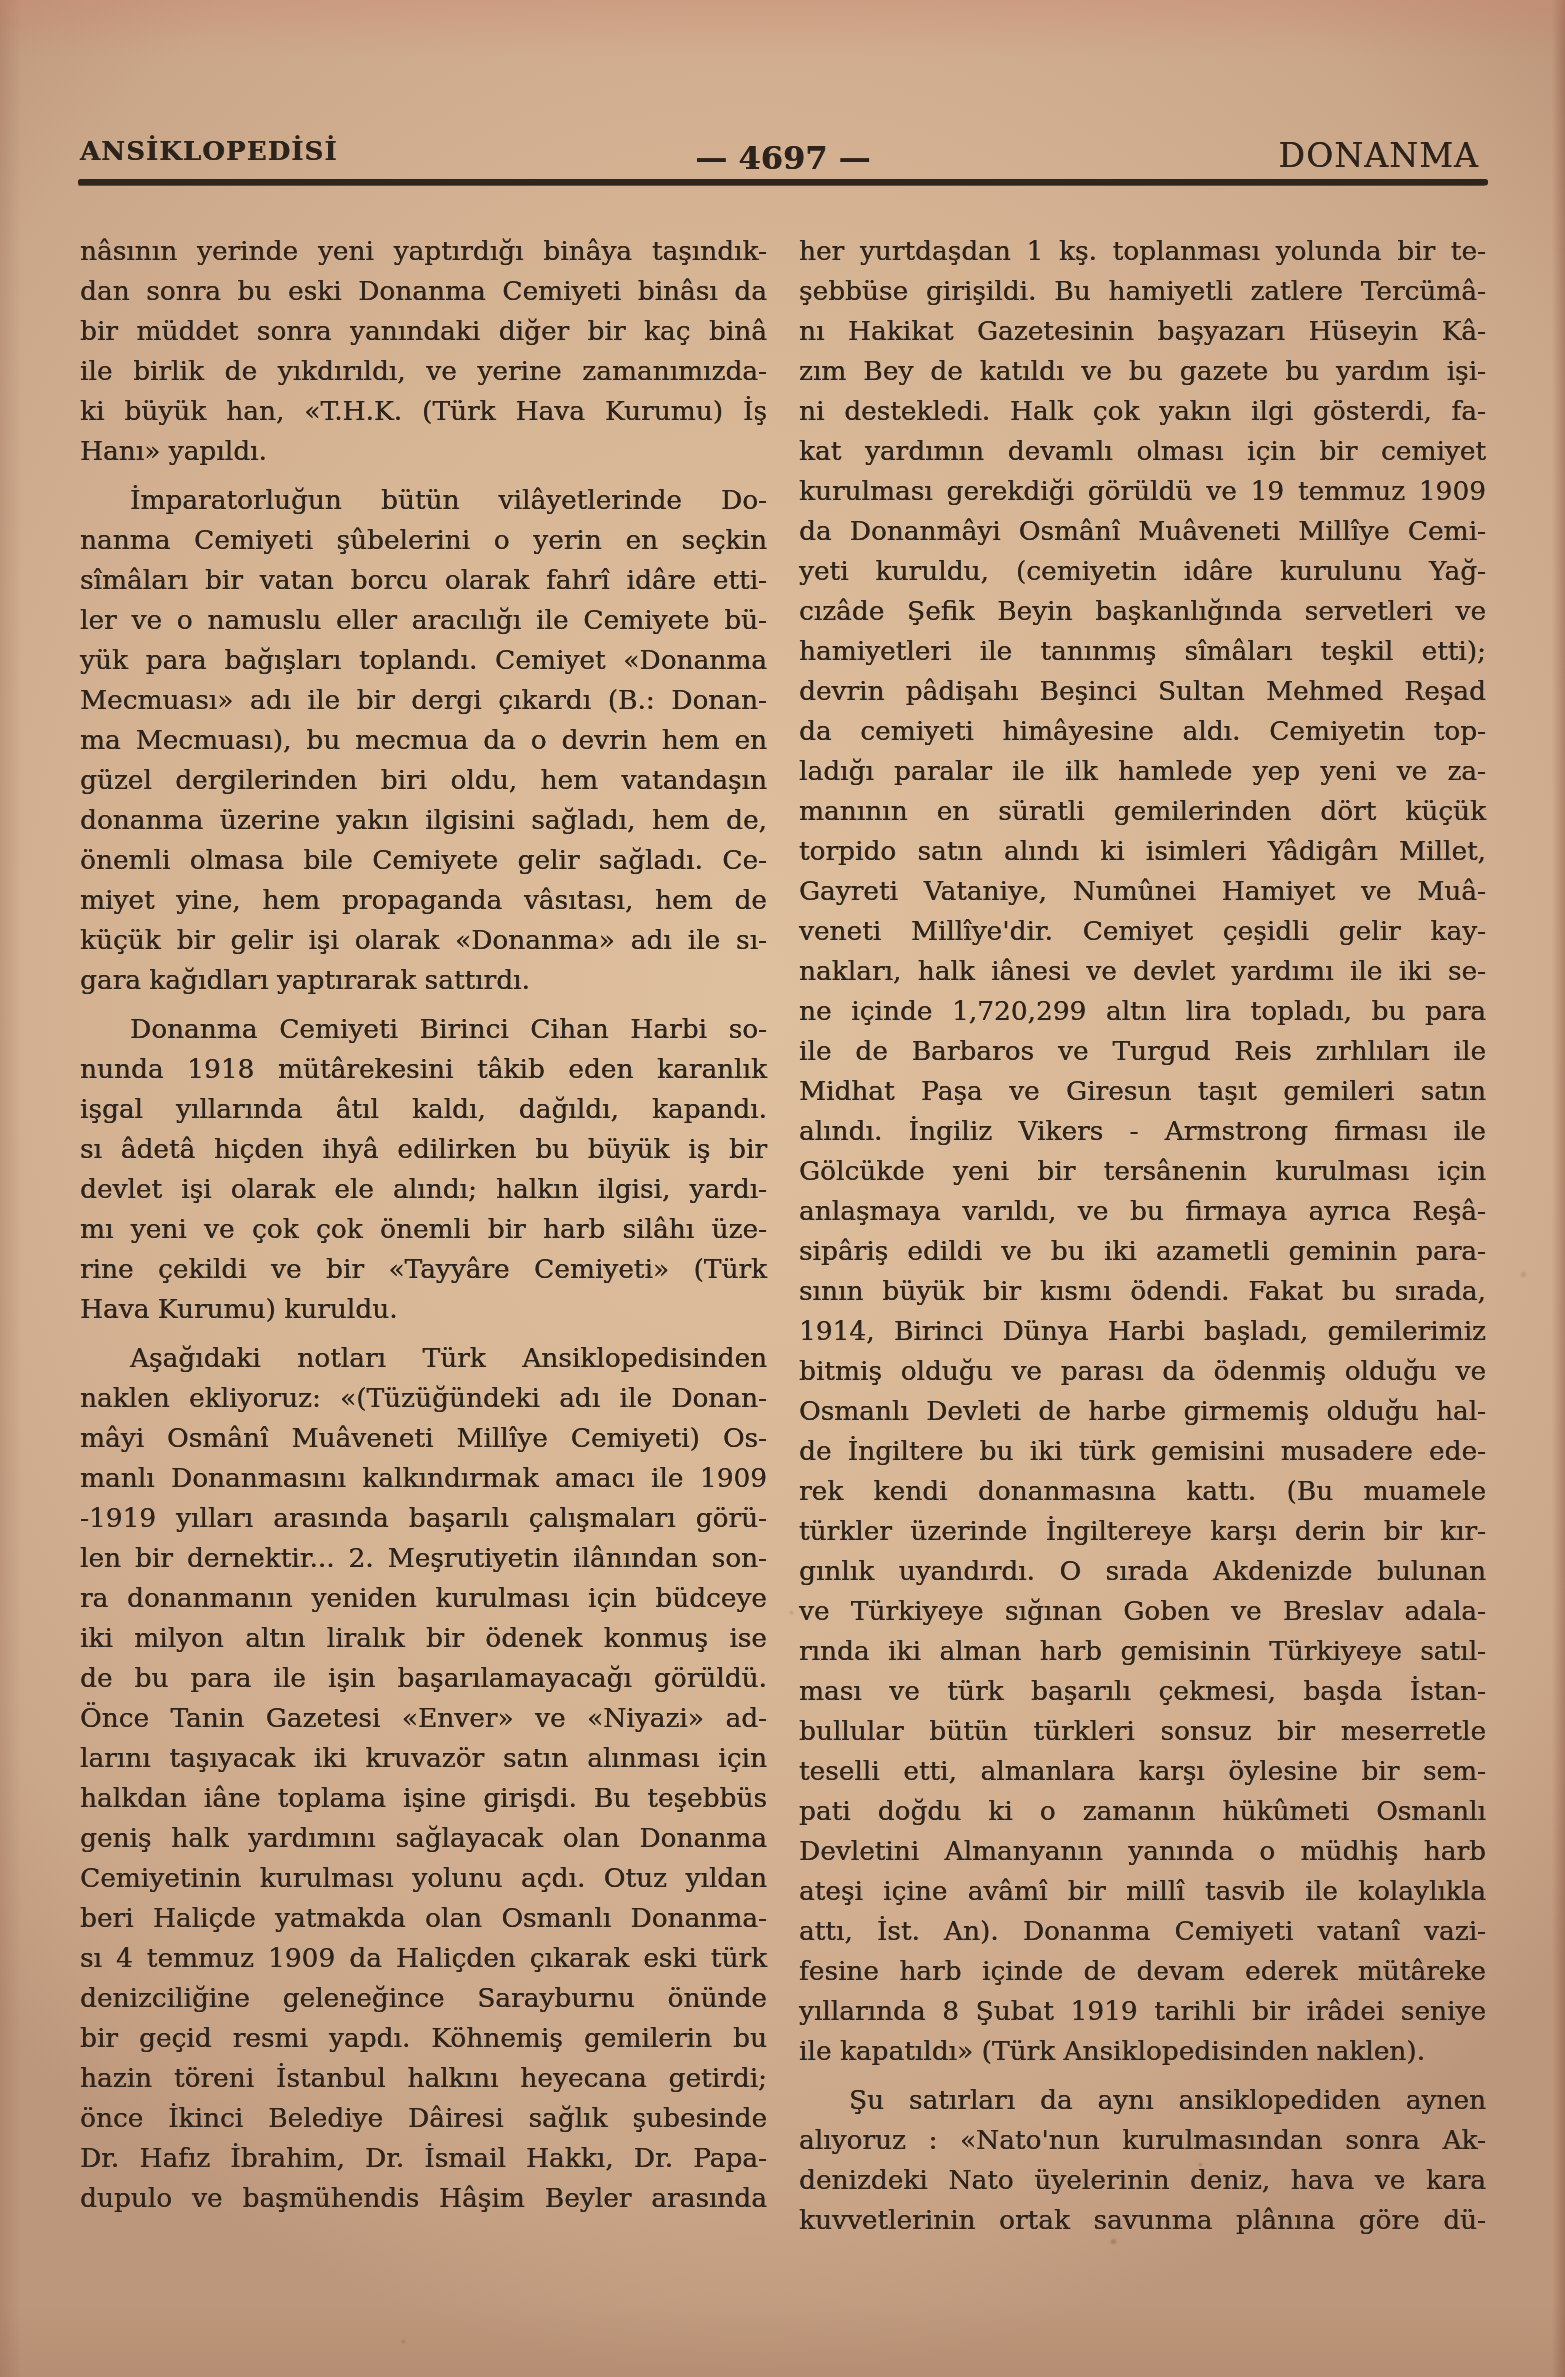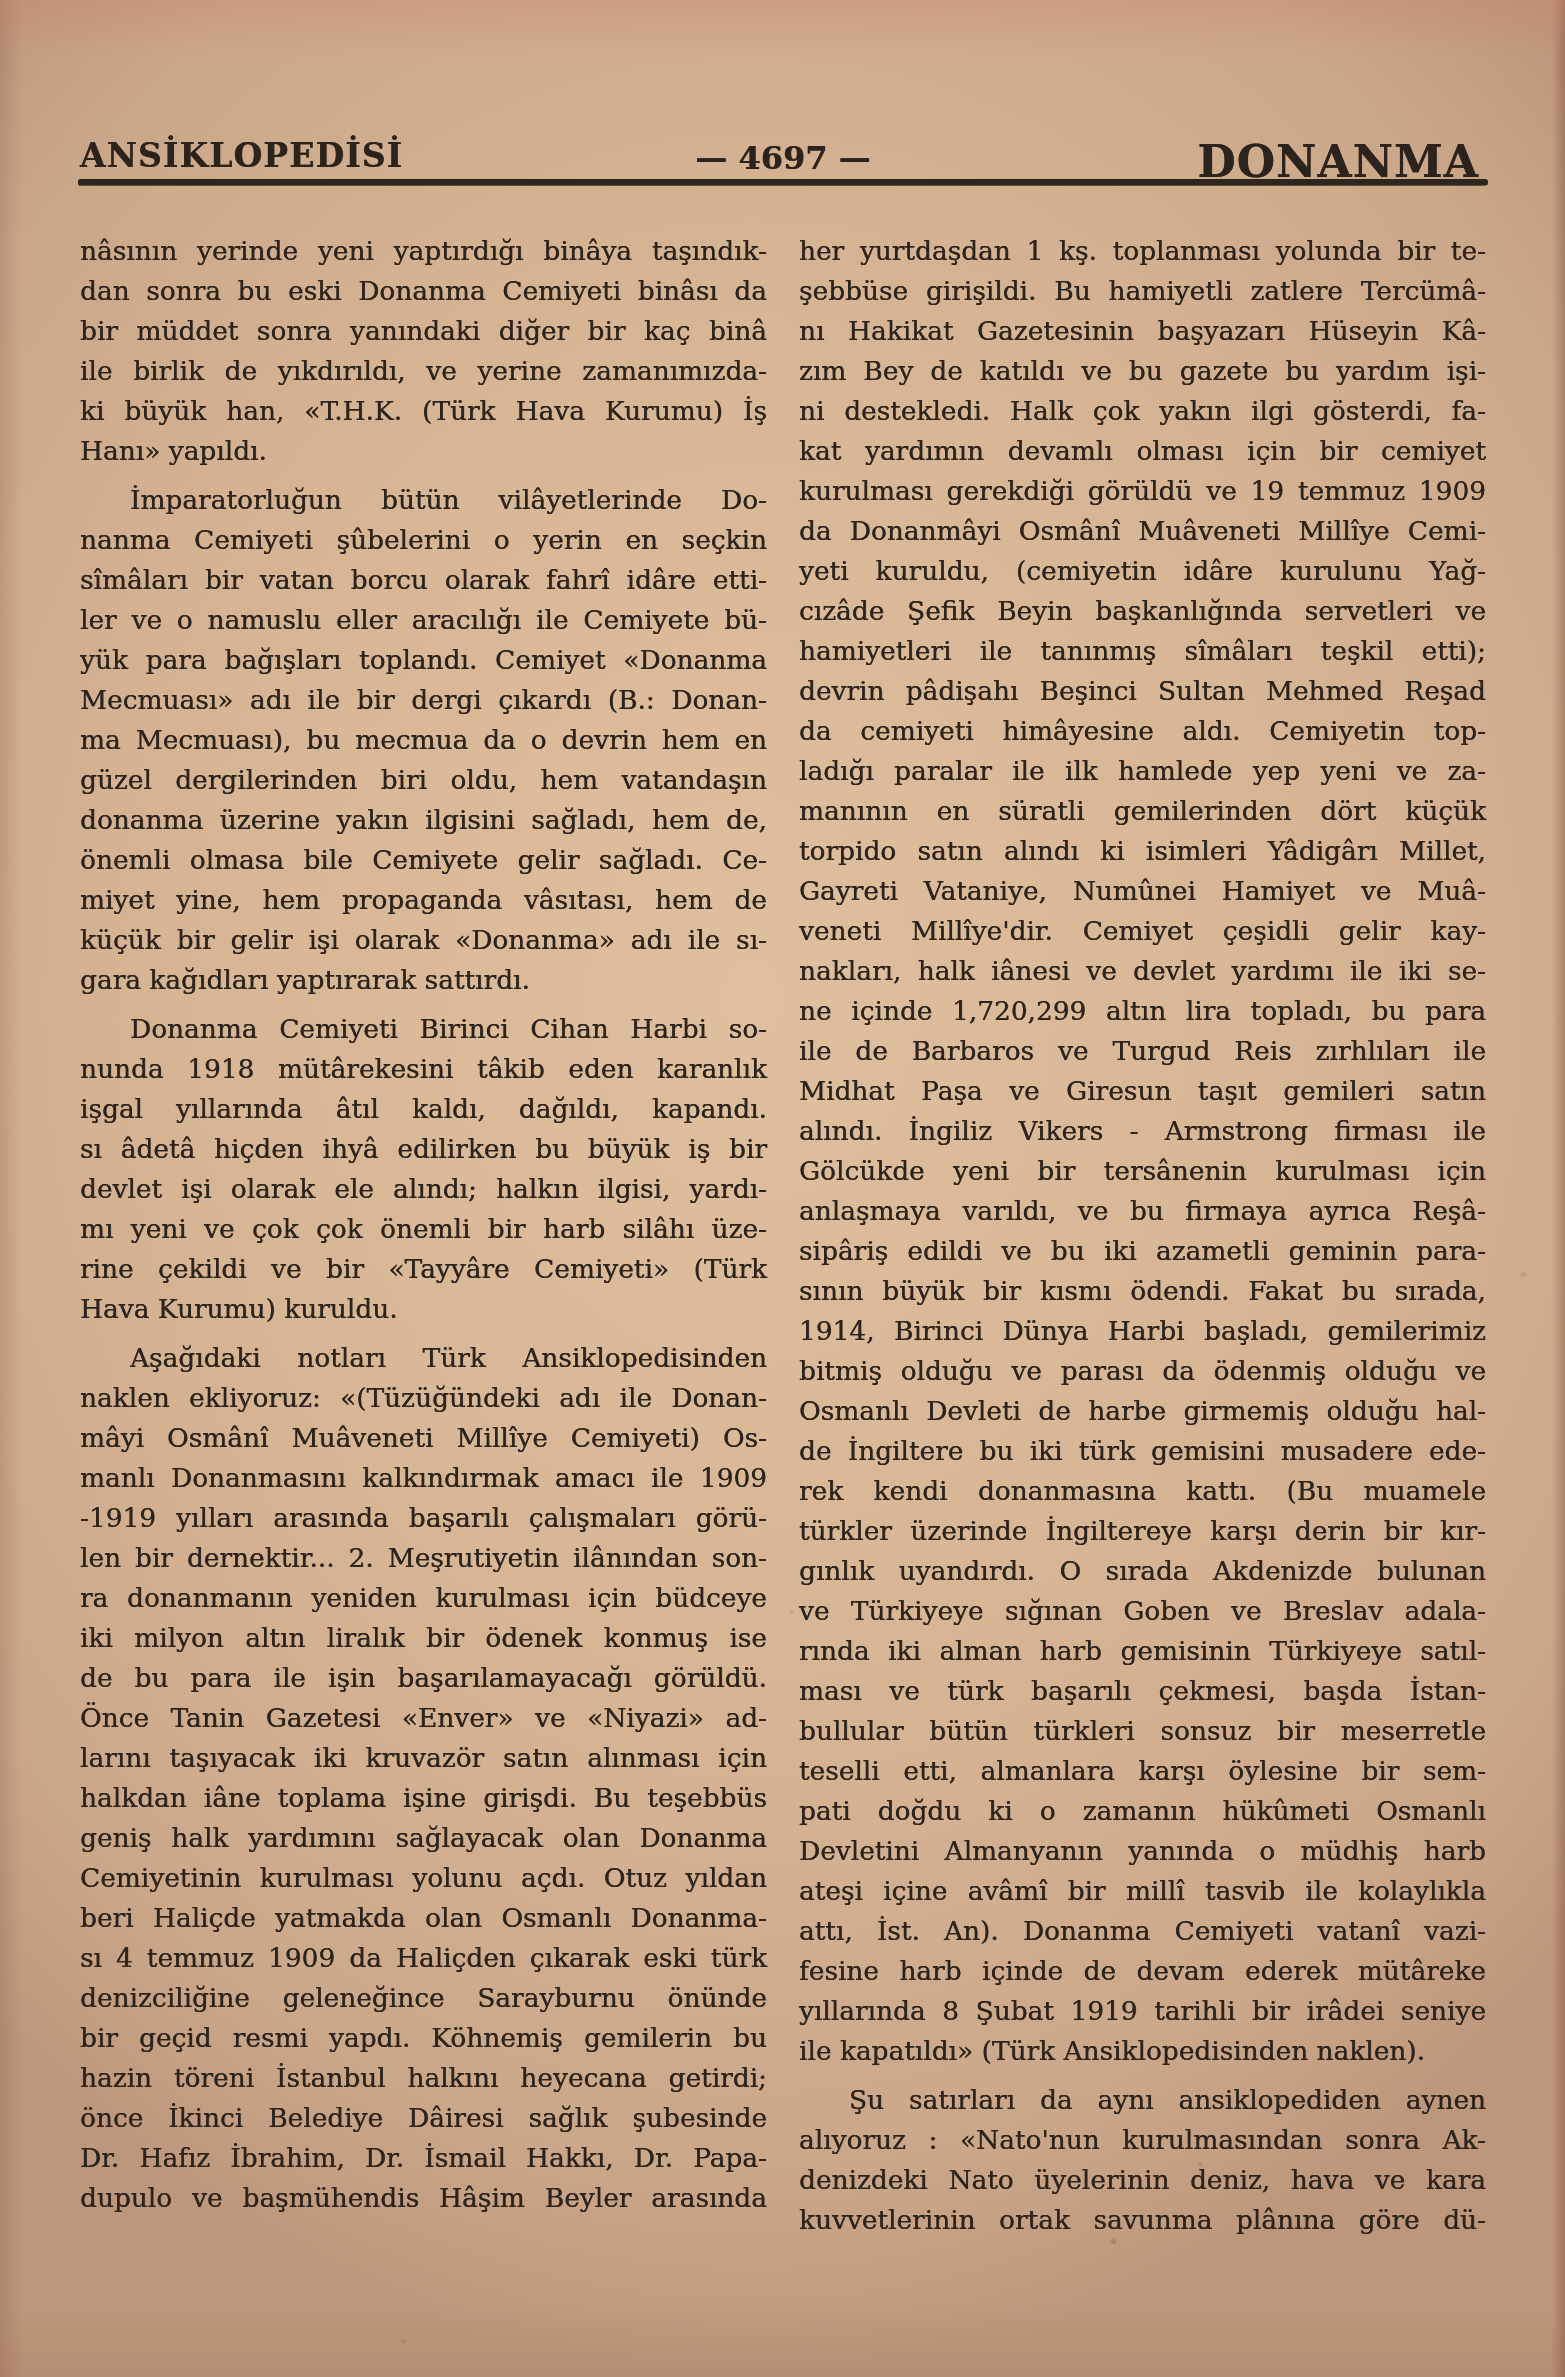--- a/index.html
+++ b/index.html
@@ -15,29 +15,29 @@
       linear-gradient(270deg, rgba(110,55,40,0.38) 0%, rgba(110,55,40,0) 0.9%),
       linear-gradient(0deg, rgba(140,90,70,0.16) 0%, rgba(140,90,70,0) 3%),
       radial-gradient(ellipse 72% 58% at 48% 42%, #debf9e 0%, #d7b695 48%, #cba78a 85%, #bd977b 100%);
     color:#2c241c;
   }
   .txt{
     text-shadow:0 0 0.5px rgba(44,36,28,0.65), 0.4px 0 0 rgba(44,36,28,0.5);
   }
   .header-left{
     position:absolute;left:80px;top:136px;
-    font-size:33px;font-weight:bold;letter-spacing:1.1px;white-space:nowrap;
+    font-size:26px;font-weight:bold;letter-spacing:1.1px;white-space:nowrap;
   }
   .header-center{
     position:absolute;left:0;right:0;top:139px;text-align:center;
     font-size:32px;font-weight:bold;white-space:nowrap;
   }
   .header-right{
     position:absolute;right:87px;top:136px;
-    font-size:44px;font-weight:bold;letter-spacing:1.1px;white-space:nowrap;
+    font-size:33px;font-weight:normal;letter-spacing:1.1px;white-space:nowrap;
   }
   .rule{
     position:absolute;left:78px;top:179px;width:1410px;height:5.8px;
     background:#2e261d;border-radius:2.6px;
     box-shadow:0 1.1px 0 rgba(46,38,29,0.25), -1.1px 2.6px 0 -1.6px rgba(46,38,29,0.6);
   }
   .col{
     position:absolute;top:231px;width:687px;
     font-size:26.4px;
   }

